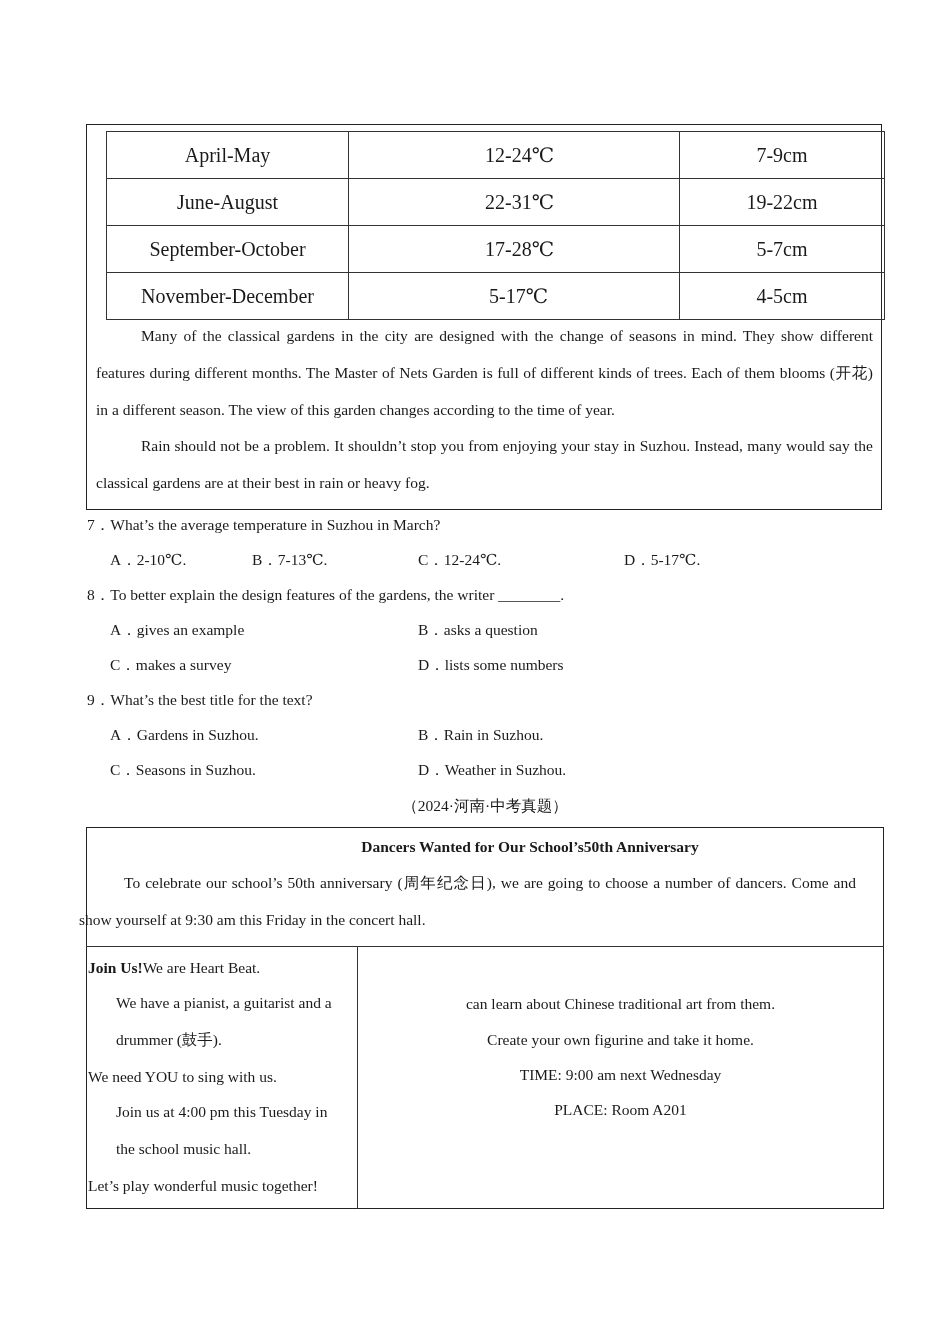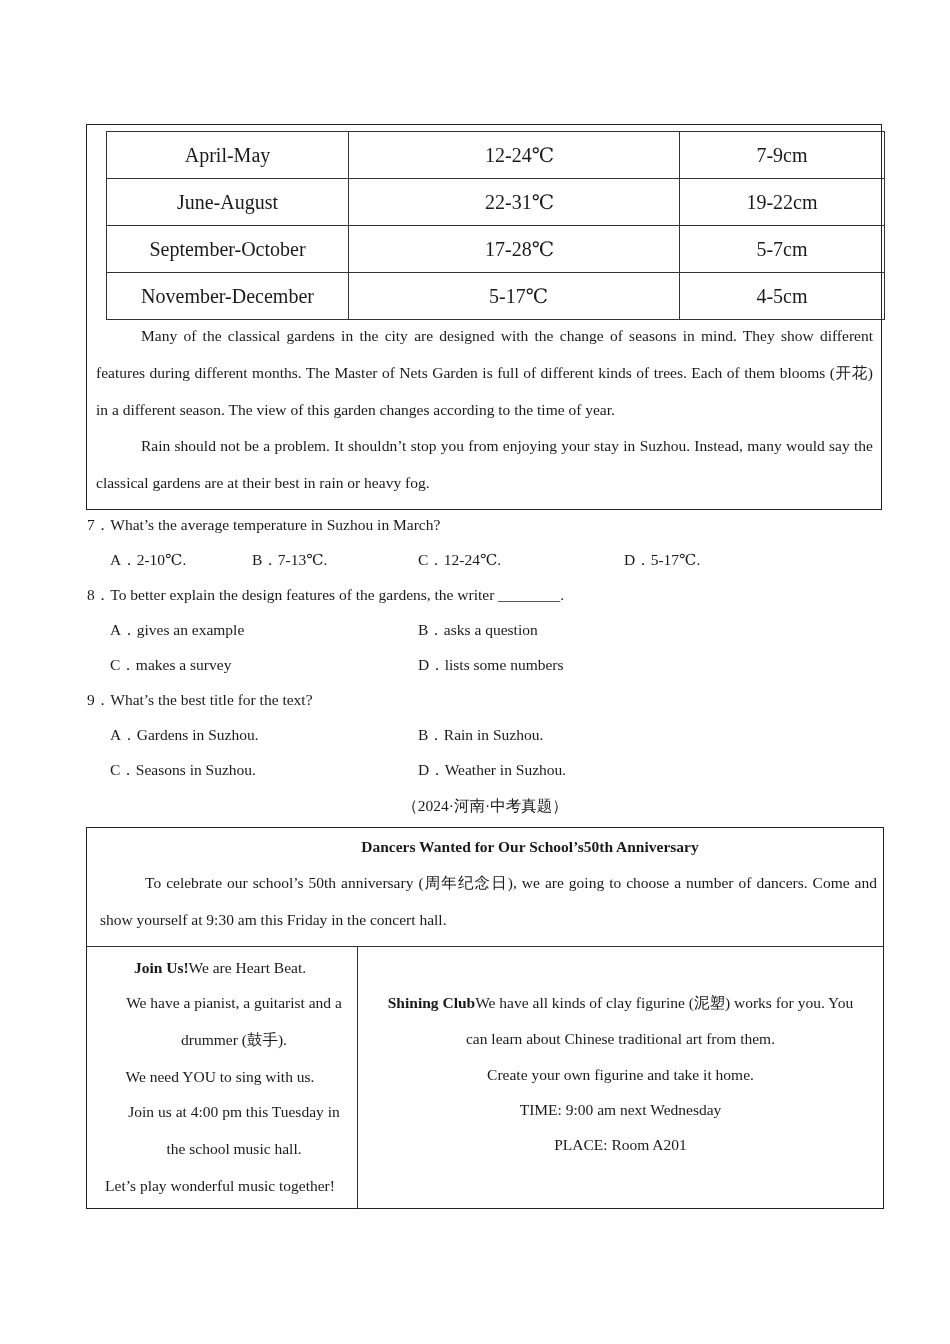--- a/index.html
+++ b/index.html
@@ -40,26 +40,26 @@
       left: 86px; top: 827px; width: 798px; height: 382px;
       border: 1.5px solid #222; box-sizing: border-box;
     }
     #box2-divider-h { left: 86px; top: 946px; width: 798px; height: 0; border-top: 1.5px solid #333; }
     #box2-divider-v { left: 357px; top: 947px; width: 0; height: 262px; border-left: 1.5px solid #333; }
     .b2-title {
       position: absolute; left: 86px; width: 888px; top: 838px;
       text-align: center; font-weight: bold; font-size: 15.5px;
     }
     .b2-para {
-      position: absolute; left: 100px; width: 777px; top: 864px;
+      position: absolute; left: 79px; width: 777px; top: 864px;
       line-height: 37px; text-align: justify; font-size: 15.5px;
     }
     .col-left {
       position: absolute; left: 88px; width: 264px; top: 950px;
-      text-align: center; font-size: 15.5px;
+      font-size: 15.5px;
     }
     .col-left div { line-height: 35px; height: 35px; }
     .col-left .tall { height: 37px; margin-left: 28px; }
     .col-right {
       position: absolute; left: 359px; width: 523px; top: 985px;
       text-align: center; font-size: 15.5px;
     }
     .col-right div { line-height: 35px; height: 35px; }
     b { font-weight: bold; }
   </style>
@@ -138,18 +138,17 @@
   <div><b>Join Us!</b><span>We are Heart Beat.</span></div>
   <div class="tall">We have a pianist, a guitarist and a</div>
   <div class="tall">drummer (鼓手).</div>
   <div>We need YOU to sing with us.</div>
   <div class="tall">Join us at 4:00 pm this Tuesday in</div>
   <div class="tall">the school music hall.</div>
   <div>Let’s play wonderful music together!</div>
 </div>
 
 <div class="col-right">
-  <div><b>Shining Club</b><span>We have all kinds of clay figurine (泥塑) works for you. You</span></div>
   <div style="height:37px; line-height:37px;">can learn about Chinese traditional art from them.</div>
   <div>Create your own figurine and take it home.</div>
   <div>TIME: 9:00 am next Wednesday</div>
   <div>PLACE: Room A201</div>
 </div>
 
 </body></html>

